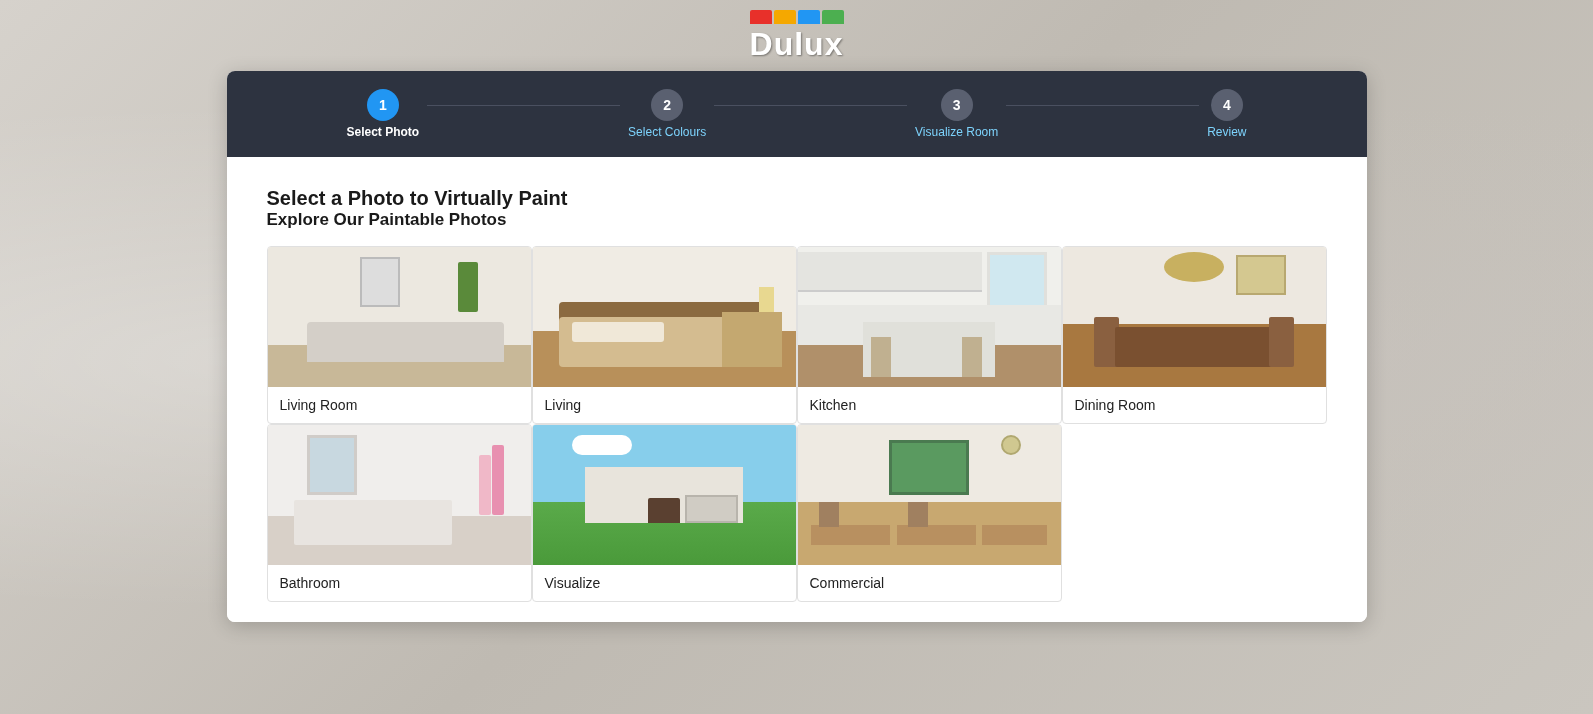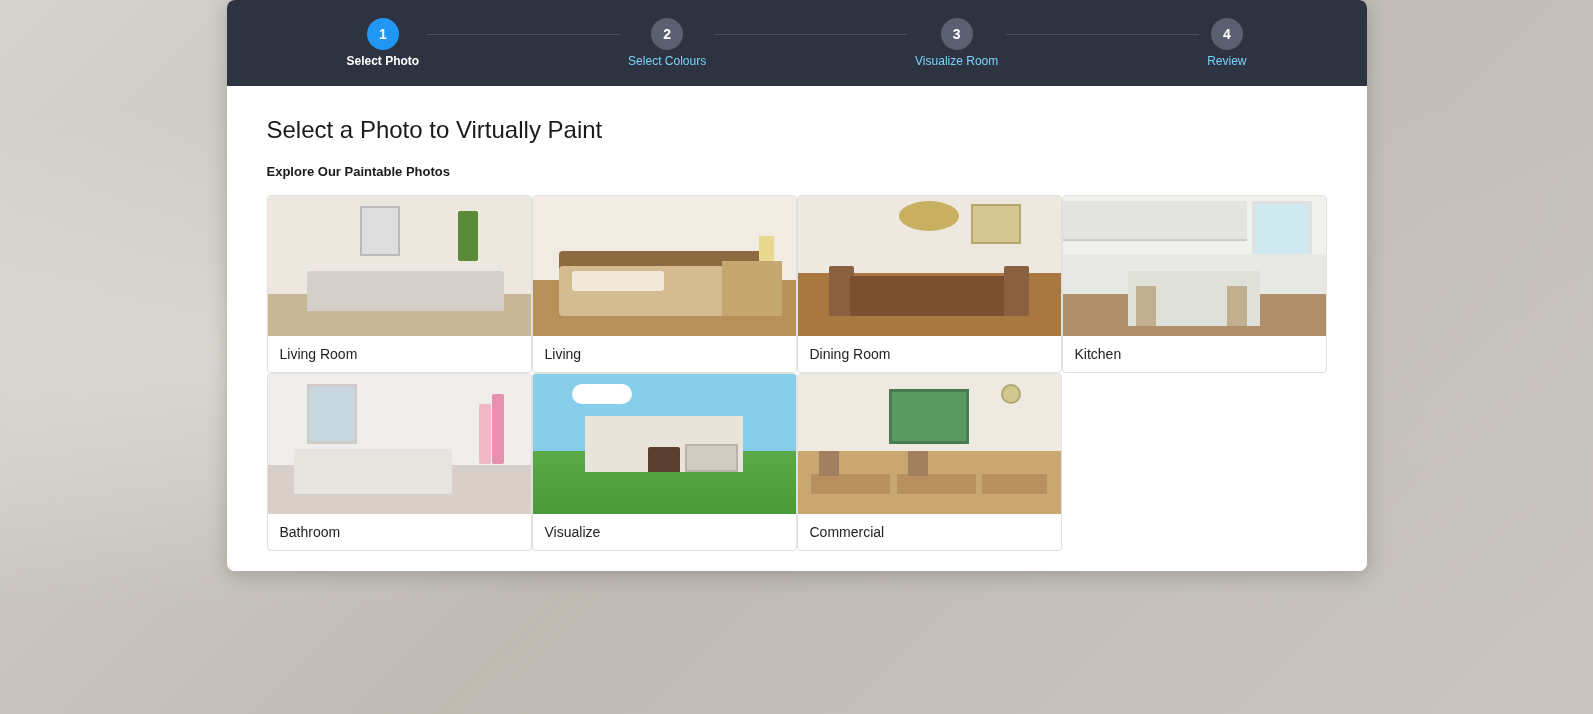--- a/index.html
+++ b/index.html
@@ -148,28 +148,27 @@
       margin-bottom: 18px;
     }
 
     
     .content {
       padding: 30px 40px 20px;
       background: white;
     }
 
     .page-title {
-      font-size: 24px;
-      font-weight: 400;
+      font-size: 20px;
+      font-weight: 700;
       color: #1a1a1a;
-      margin-bottom: 20px;
     }
 
     .section-title {
-      font-size: 13px;
+      font-size: 17px;
       font-weight: bold;
       color: #1a1a1a;
       margin-bottom: 16px;
     }
 
     
     .photo-grid {
       display: grid;
       grid-template-columns: repeat(4, 1fr);
     }
@@ -273,20 +272,31 @@
     .scene-commercial .chair-c2 { position: absolute; bottom: 38px; left: 42%; width: 20px; height: 25px; background: #a08060; }
     .scene-commercial .clock { position: absolute; top: 10px; right: 15%; width: 20px; height: 20px; background: #d0c890; border-radius: 50%; border: 2px solid #b0a870; }
   </style>
 </head>
 <body>
 
 <div class="bg-overlay"></div>
 
 <div class="app-wrapper">
 
+  <div class="header">
+    <div class="logo-container">
+      <div class="logo-icon">
+        <div class="logo-strip" style="background: linear-gradient(135deg, #e8302a, #e8302a);"></div>
+        <div class="logo-strip" style="background: linear-gradient(135deg, #f5a800, #f5a800);"></div>
+        <div class="logo-strip" style="background: linear-gradient(135deg, #2196f3, #2196f3);"></div>
+        <div class="logo-strip" style="background: linear-gradient(135deg, #4caf50, #4caf50);"></div>
+      </div>
+      <div class="logo-text">Dulux</div>
+    </div>
+  </div>
 
   <div class="main-card">
 
     <div class="stepper">
       <div class="stepper-inner">
 
         <div class="step">
           <div class="step-circle active">
             <span>1</span>
           </div>
@@ -352,47 +362,47 @@
               <div class="pillow"></div>
               <div class="dresser"></div>
               <div class="lamp"></div>
             </div>
           </div>
           <div class="photo-label">Living</div>
         </div>
 
         <div class="photo-card">
           <div class="photo-image">
+            <div class="scene scene-kitchen">
+              <div class="wall"></div>
+              <div class="cabinet-top"></div>
+              <div class="window-k"></div>
+              <div class="floor"></div>
+              <div class="counter"></div>
+              <div class="island"></div>
+              <div class="stool1"></div>
+              <div class="stool2"></div>
+            </div>
+          </div>
+          <div class="photo-label">Kitchen</div>
+        </div>
+
+        <div class="photo-card">
+          <div class="photo-image">
             <div class="scene scene-dining">
               <div class="wall"></div>
               <div class="floor"></div>
               <div class="chandelier"></div>
               <div class="frame2"></div>
               <div class="chair1"></div>
               <div class="table"></div>
               <div class="chair2"></div>
             </div>
           </div>
           <div class="photo-label">Dining Room</div>
-        </div>
-
-        <div class="photo-card">
-          <div class="photo-image">
-            <div class="scene scene-kitchen">
-              <div class="wall"></div>
-              <div class="cabinet-top"></div>
-              <div class="window-k"></div>
-              <div class="floor"></div>
-              <div class="counter"></div>
-              <div class="island"></div>
-              <div class="stool1"></div>
-              <div class="stool2"></div>
-            </div>
-          </div>
-          <div class="photo-label">Kitchen</div>
         </div>
 
         <div class="photo-card">
           <div class="photo-image">
             <div class="scene scene-bathroom">
               <div class="wall"></div>
               <div class="floor"></div>
               <div class="mirror"></div>
               <div class="vanity"></div>
               <div class="towel1"></div>

